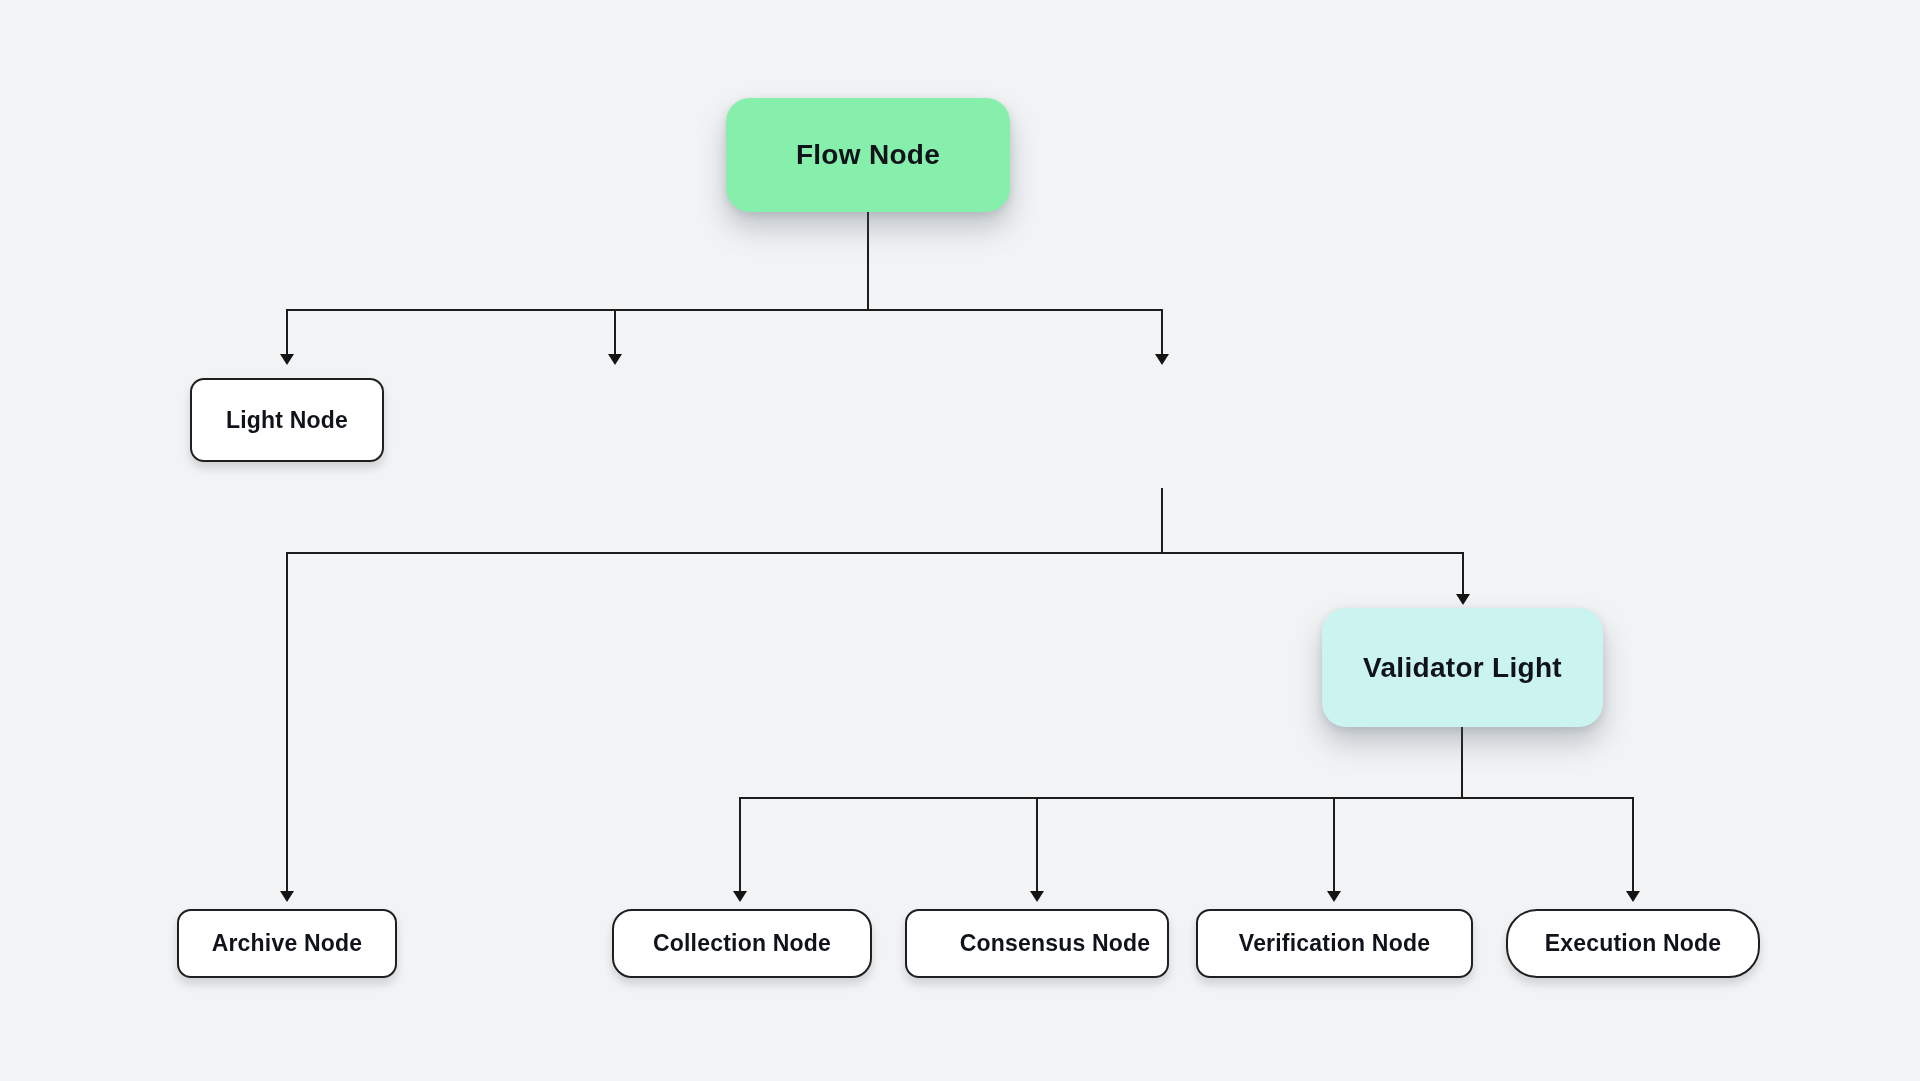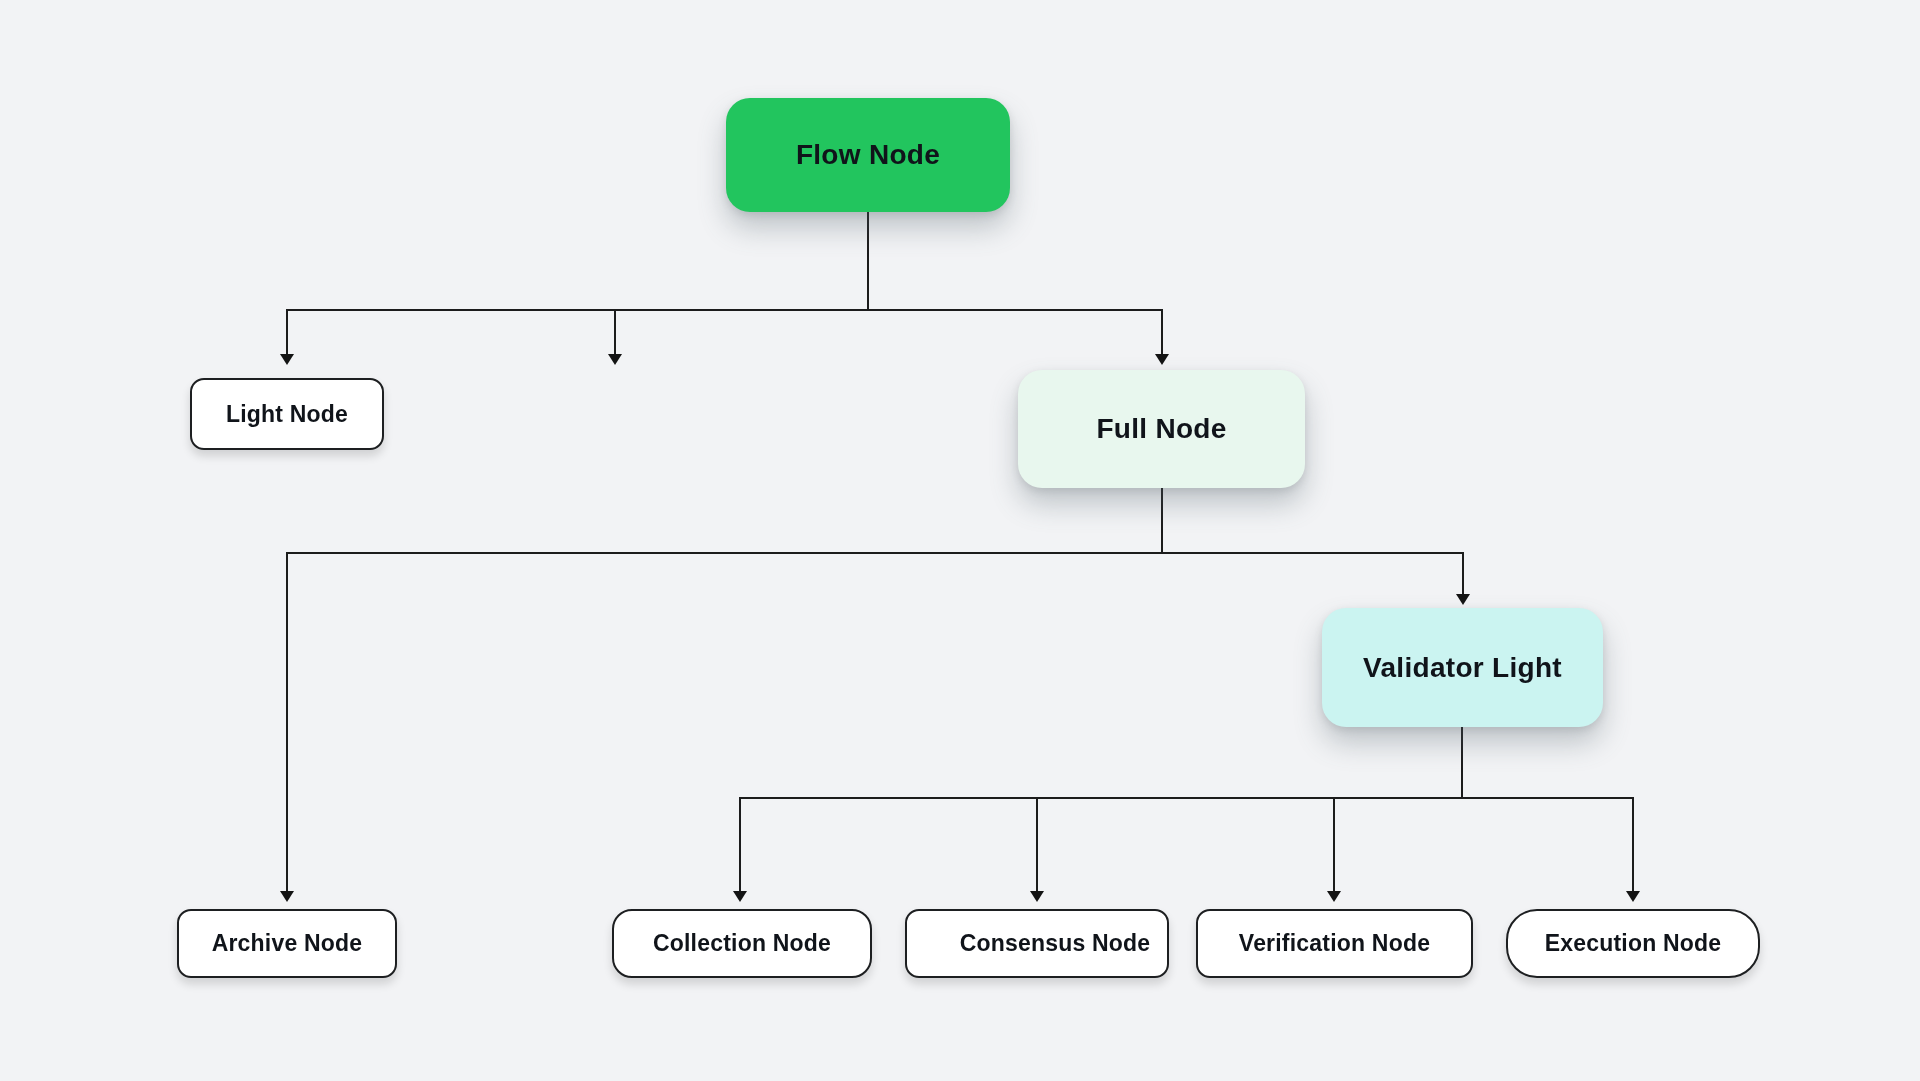--- a/index.html
+++ b/index.html
@@ -38,21 +38,21 @@
     background: #ffffff;
     border: 2.5px solid #1d1f21;
     border-radius: 14px;
     font-size: 23px;
     font-weight: 600;
     letter-spacing: 0.2px;
     box-shadow: 0 6px 10px rgba(0, 0, 0, 0.14);
   }
   
   .pos-flow        { left: 726px;  top: 98px;  width: 284px; height: 114px; }
-  .pos-light       { left: 190px;  top: 378px; width: 194px; height: 72px; }
+  .pos-light       { left: 190px;  top: 378px; width: 194px; height: 84px; }
   .pos-archive     { left: 503px;  top: 378px; width: 224px; height: 70px; }
   .pos-full        { left: 1018px; top: 370px; width: 287px; height: 118px; }
   .pos-validator   { left: 1322px; top: 608px; width: 281px; height: 119px; }
   .pos-access      { left: 177px;  top: 909px; width: 220px; height: 69px; }
   .pos-collection  { left: 612px;  top: 909px; width: 260px; height: 69px; border-radius: 20px; }
   .pos-consensus   { left: 905px;  top: 909px; width: 264px; height: 69px; padding-left: 36px; }
   .pos-verification{ left: 1196px; top: 909px; width: 277px; height: 69px; }
   .pos-execution   { left: 1506px; top: 909px; width: 254px; height: 69px; border-radius: 31px; }
   
   .line {
@@ -124,32 +124,29 @@
     <div class="line vline c-drop-collection"></div>
     <div class="line vline c-drop-consensus"></div>
     <div class="line vline c-drop-verification"></div>
     <div class="line vline c-drop-execution"></div>
     <div class="arrow-down a-collection"></div>
     <div class="arrow-down a-consensus"></div>
     <div class="arrow-down a-verification"></div>
     <div class="arrow-down a-execution"></div>
   </div>
 
-  <div class="node node-parent pos-flow" style="background-color: #22c55e;">
+  <div class="node node-parent pos-flow" style="background-color: #86efac;">
     <span>Flow Node</span>
   </div>
 
   <div class="node node-leaf pos-light">
     <span>Light Node</span>
   </div>
 
 
-  <div class="node node-parent pos-full" style="background-color: rgb(232, 247, 238);">
-    <span>Full Node</span>
-  </div>
 
   <div class="node node-parent pos-validator" style="background-color: rgb(203, 244, 241);">
     <span>Validator Light</span>
   </div>
 
   <div class="node node-leaf pos-access">
     <span>Archive Node</span>
   </div>
 
   <div class="node node-leaf pos-collection">

